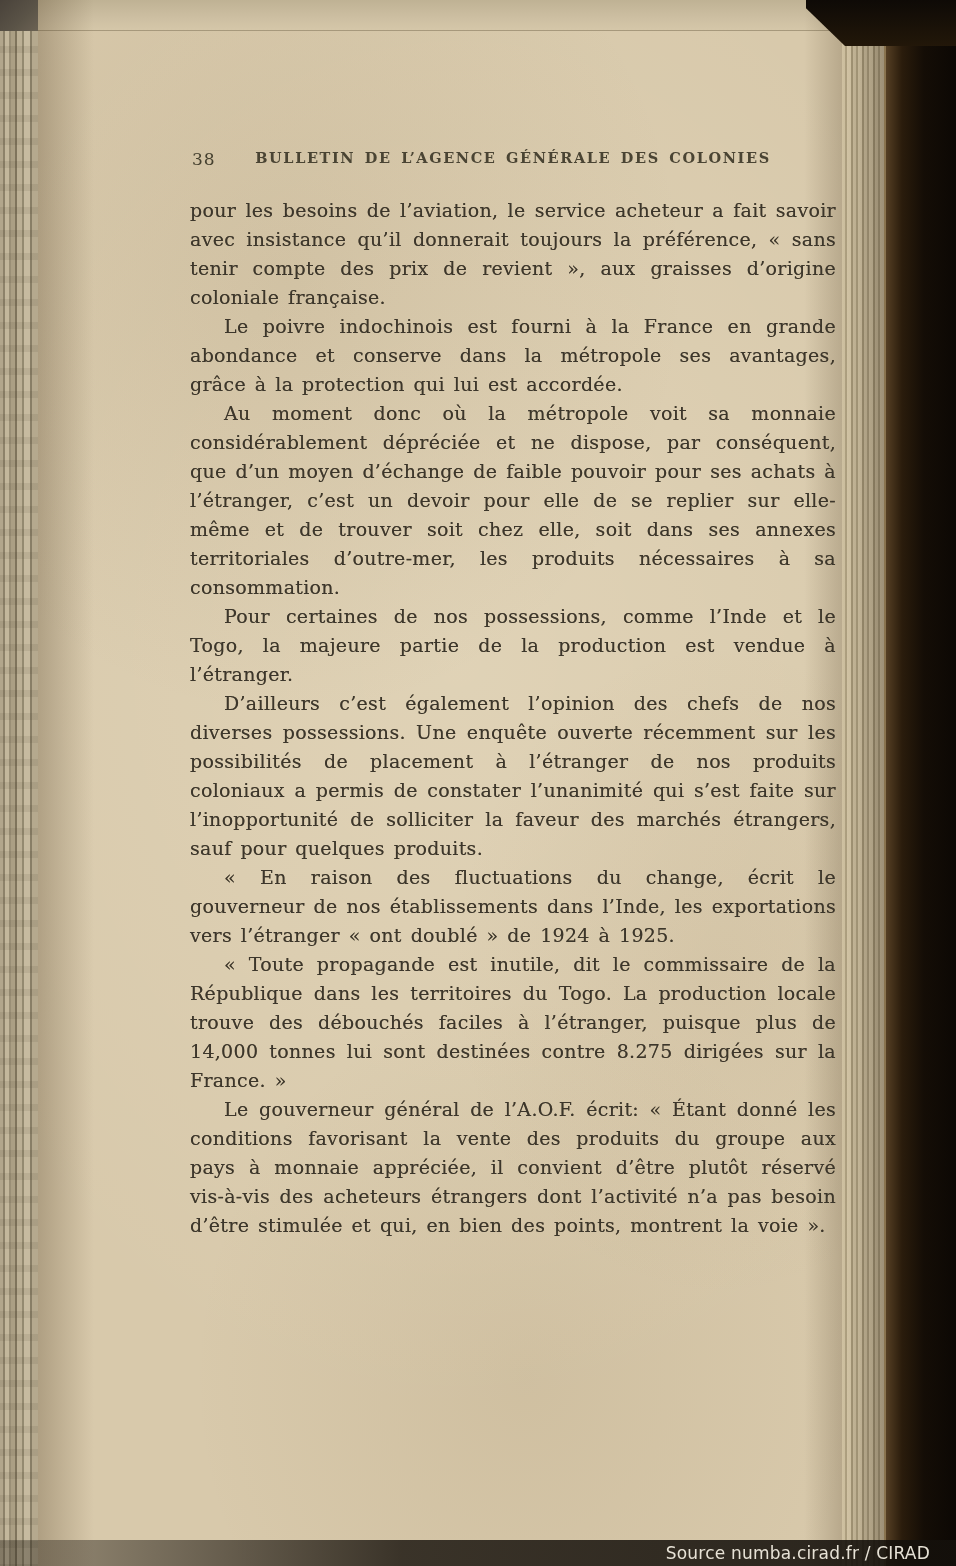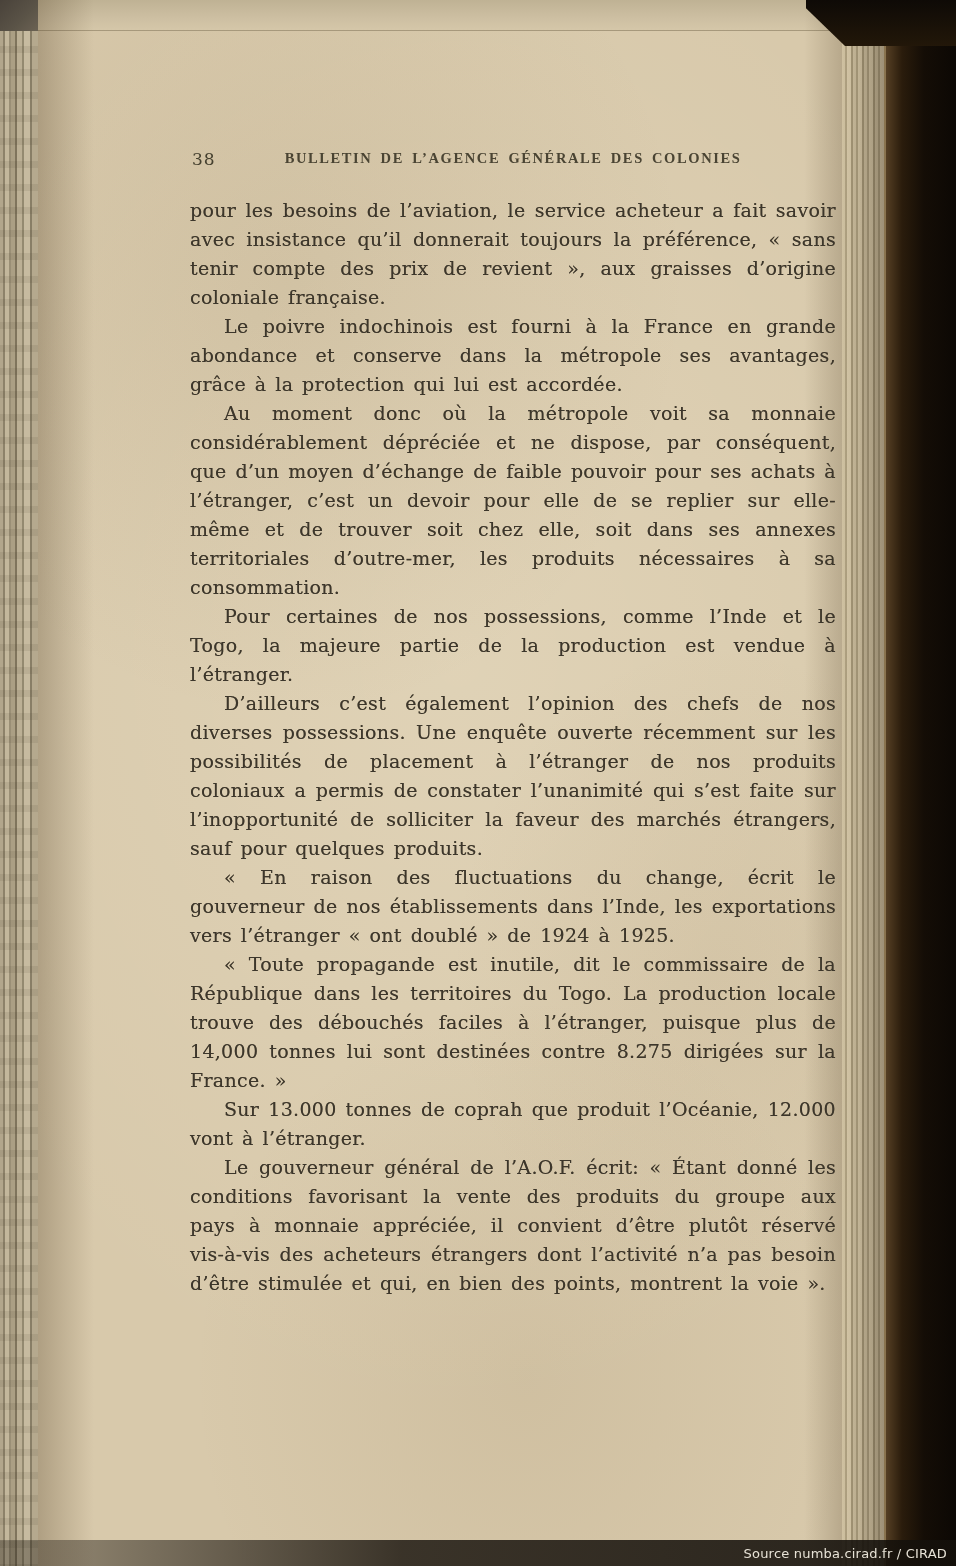--- a/index.html
+++ b/index.html
@@ -104,44 +104,43 @@
     position: absolute; left: 2px; top: 1px;
     font-size: 17px; letter-spacing: 1px;
     color: #45402f;
   }
   .running-title {
     font-size: 14.5px;
     font-weight: bold;
     letter-spacing: 1.6px;
     word-spacing: 3px;
     color: #4a4433;
-    font-family: Liberation Serif, serif;
   }
   .body p {
     margin: 0;
     font-size: 19px;
     line-height: 29px;
     letter-spacing: .3px;
     word-spacing: 2.5px;
     text-align: justify;
     text-indent: 34px;
     text-shadow: 0 0 .6px rgba(58,48,28,.55);
   }
   .body p.no-indent { text-indent: 0; }
 
   
   .watermark-bar {
     position: absolute; left: 0; right: 0; bottom: 0; height: 26px;
     z-index: 6;
     display: flex; align-items: center; justify-content: flex-end;
-    padding-right: 9px;
+    padding-right: 26px;
     background: linear-gradient(90deg, rgba(24,19,13,.30) 0%, rgba(24,19,13,.82) 42%, rgba(20,16,11,.90) 100%);
     color: #e7e2d6;
     font-family: "DejaVu Sans", "Liberation Sans", sans-serif;
-    font-size: 13px;
+    font-size: 17px;
     letter-spacing: .2px;
   }
 </style>
 </head>
 <body>
 
 <div class="scan">
 
   <div class="vignette"></div>
 
@@ -160,21 +159,20 @@
       <span class="running-title">BULLETIN DE L’AGENCE GÉNÉRALE DES COLONIES</span>
     </div>
     <div class="body">
       <p class="no-indent">pour les besoins de l’aviation, le service acheteur a fait savoir avec insistance qu’il donnerait toujours la préférence, « sans tenir compte des prix de revient », aux graisses d’origine coloniale française.</p>
       <p>Le poivre indochinois est fourni à la France en grande abondance et conserve dans la métropole ses avantages, grâce à la protection qui lui est accordée.</p>
       <p>Au moment donc où la métropole voit sa monnaie considérablement dépréciée et ne dispose, par conséquent, que d’un moyen d’échange de faible pouvoir pour ses achats à l’étranger, c’est un devoir pour elle de se replier sur elle-même et de trouver soit chez elle, soit dans ses annexes territoriales d’outre-mer, les produits nécessaires à sa consommation.</p>
       <p>Pour certaines de nos possessions, comme l’Inde et le Togo, la majeure partie de la production est vendue à l’étranger.</p>
       <p>D’ailleurs c’est également l’opinion des chefs de nos diverses possessions. Une enquête ouverte récemment sur les possibilités de placement à l’étranger de nos produits coloniaux a permis de constater l’unanimité qui s’est faite sur l’inopportunité de solliciter la faveur des marchés étrangers, sauf pour quelques produits.</p>
       <p>« En raison des fluctuations du change, écrit le gouverneur de nos établissements dans l’Inde, les exportations vers l’étranger « ont doublé » de 1924 à 1925.</p>
       <p>« Toute propagande est inutile, dit le commissaire de la République dans les territoires du Togo. La production locale trouve des débouchés faciles à l’étranger, puisque plus de 14,000 tonnes lui sont destinées contre 8.275 dirigées sur la France. »</p>
-      <p>Sur 13.000 tonnes de coprah que produit l’Océanie, 12.000 vont à l’étranger.</p>
       <p>Le gouverneur général de l’A.O.F. écrit: « Étant donné les conditions favorisant la vente des produits du groupe aux pays à monnaie appréciée, il convient d’être plutôt réservé vis-à-vis des acheteurs étrangers dont l’activité n’a pas besoin d’être stimulée et qui, en bien des points, montrent la voie ».</p>
     </div>
   </div>
 
   <div class="watermark-bar">
     <span>Source numba.cirad.fr / CIRAD</span>
   </div>
 
 </div>
 

